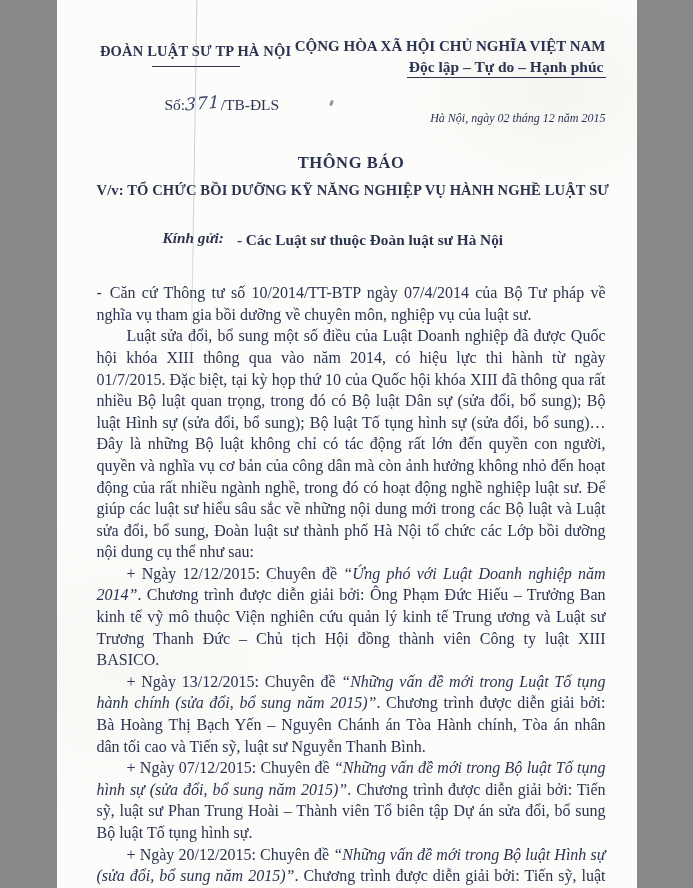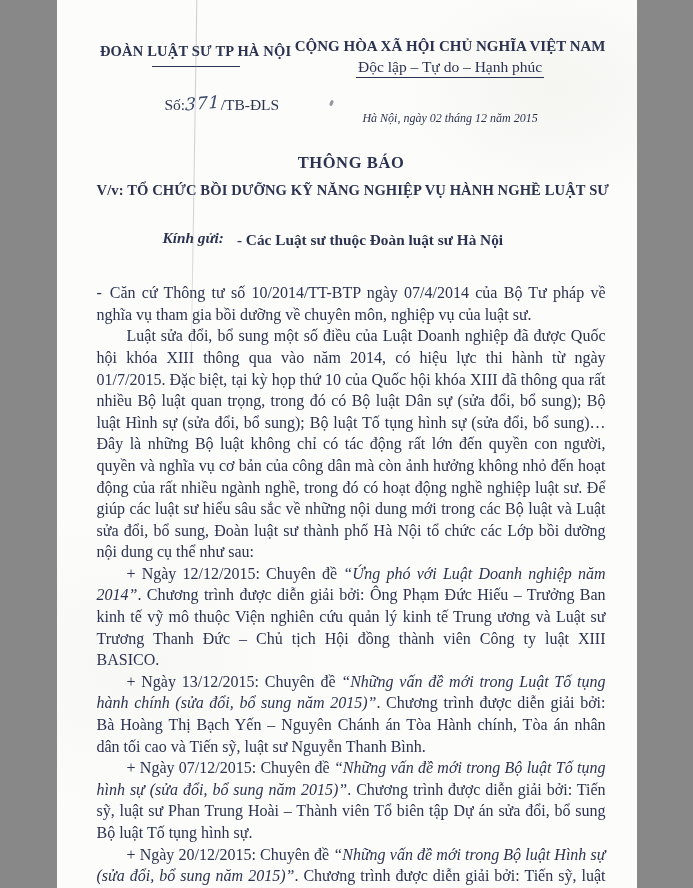--- a/index.html
+++ b/index.html
@@ -49,26 +49,26 @@
   .handwritten {
     display: inline-block;
     font-style: italic;
     font-family: "DejaVu Serif", serif;
     font-size: 17px;
     color: #3c486b;
     letter-spacing: 1px;
     transform: rotate(-5deg) skewX(-6deg);
     position: relative; top: -1px;
   }
-  .header-right { flex: 1; text-align: center; }
+  .header-right { flex: 1; text-align: right; }
   .motto1 { font-weight: bold; font-size: 15px; white-space: nowrap; }
   .motto2-wrap { margin-top: 3px; }
   .motto2 {
     display: inline-block;
-    font-weight: normal;
+    font-weight: bold;
     font-size: 15.5px;
     border-bottom: 1.7px solid #2b3350;
     padding: 0 2px 1px;
   }
   .date-line { font-style: italic; font-size: 12px; margin-top: 33px; }
 
   
   .title-block { text-align: center; margin-top: 27px; }
   .doc-title { font-weight: bold; font-size: 16.5px; letter-spacing: 0.6px; }
   .doc-subject { font-weight: bold; font-size: 14.6px; margin-top: 9px; letter-spacing: 0.1px; white-space: nowrap; }

